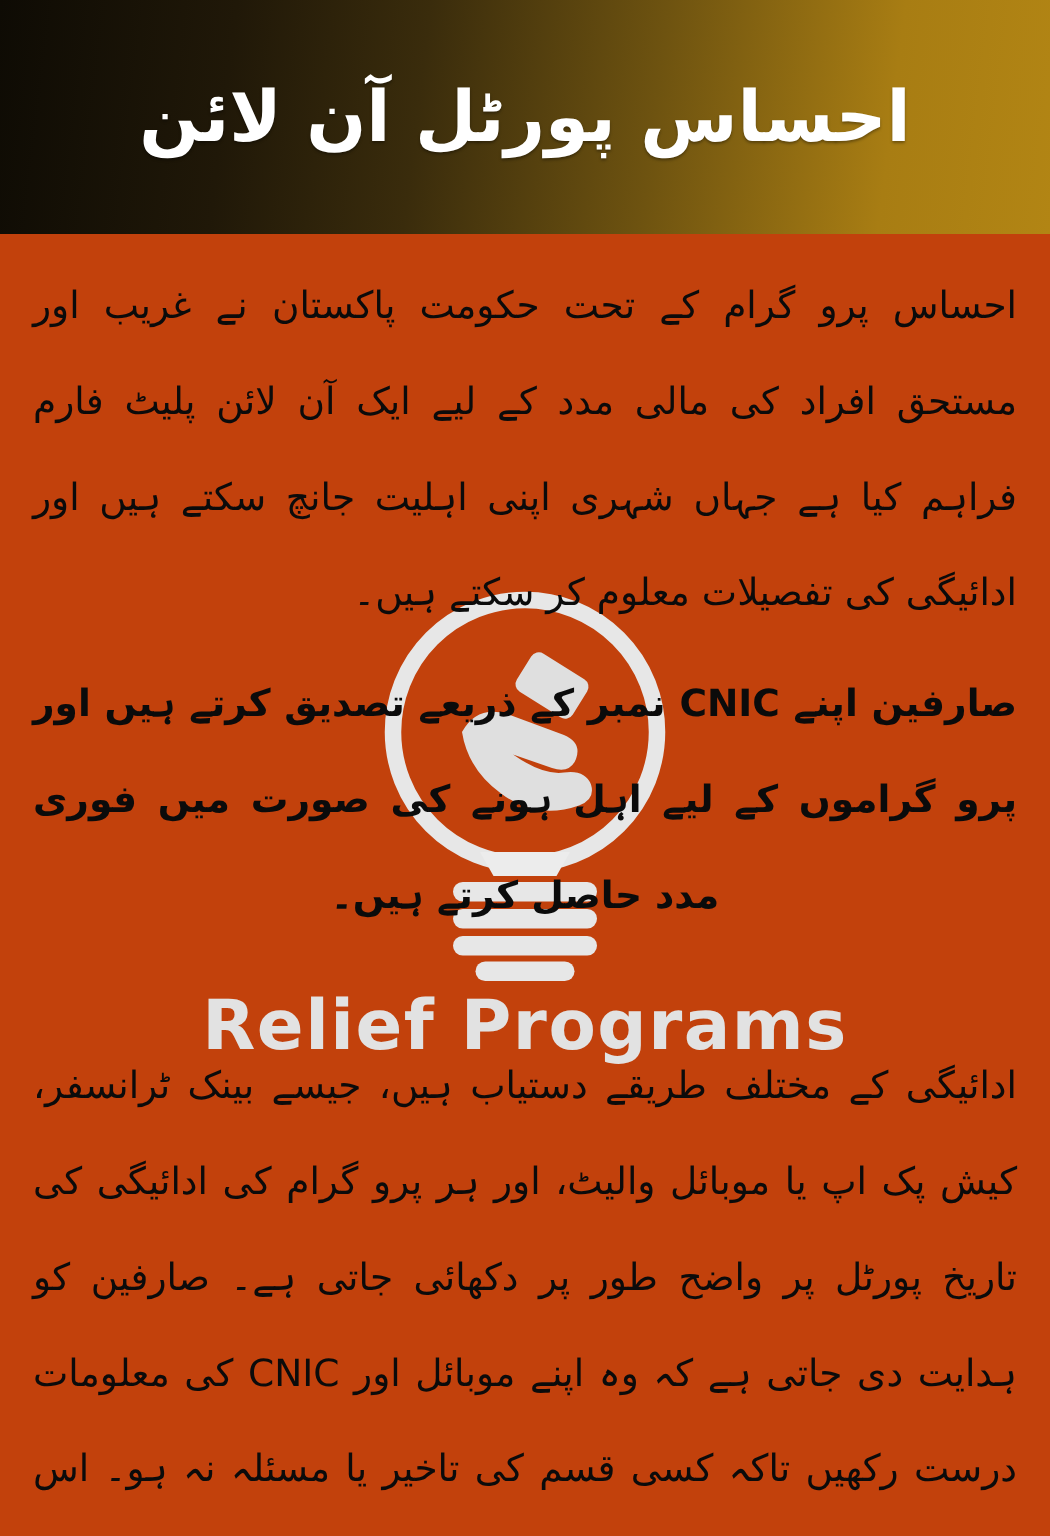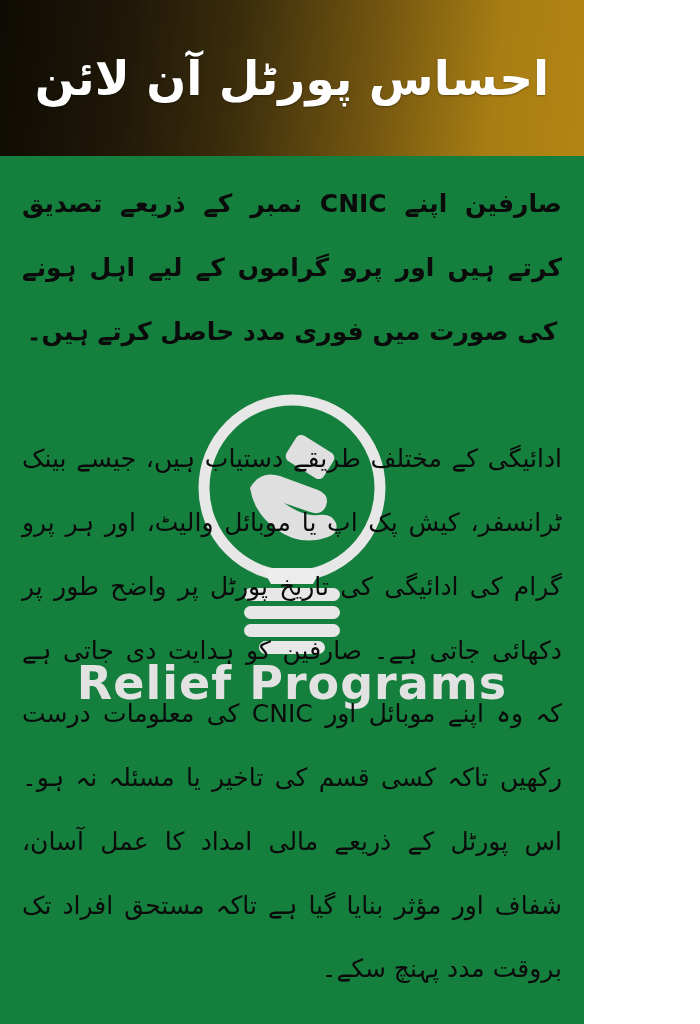--- a/index.html
+++ b/index.html
@@ -1,19 +1,19 @@
 <!DOCTYPE html>
 <html lang="ur"><head>
 <meta charset="utf-8">
 <style>
   html,body{margin:0;padding:0;background:#ffffff;}
   .page{
     position:relative;
-    width:584px;height:1024px;
-    background:#15803d;
+    width:700px;height:1024px;
+    background:#c2410c;
     overflow:hidden;
     font-family:"DejaVu Sans", sans-serif;
   }
   
   .header-band{
     position:relative;
     height:156px;
     background:linear-gradient(97deg,
       #0e0b04 0%, #201808 22%, #3a2c0c 40%,
       #6e5310 62%, #a87d13 84%, #b28514 100%);
@@ -101,19 +101,20 @@
 
         <rect x="52" y="196" width="96" height="13" rx="6.5" fill="#e7e7e7"></rect>
         <rect x="52" y="214" width="96" height="13" rx="6.5" fill="#e7e7e7"></rect>
         <rect x="52" y="232" width="96" height="13" rx="6.5" fill="#e7e7e7"></rect>
 
         <rect x="67" y="249" width="66" height="13" rx="6.5" fill="#e7e7e7"></rect>
       </svg>
       <div class="wm-title">Relief Programs</div>
     </div>
 
+    <p dir="rtl">احساس پرو گرام کے تحت حکومت پاکستان نے غریب اور مستحق افراد کی مالی مدد کے لیے ایک آن لائن پلیٹ فارم فراہم کیا ہے جہاں شہری اپنی اہلیت جانچ سکتے ہیں اور ادائیگی کی تفصیلات معلوم کر سکتے ہیں۔</p>
 
     <p dir="rtl" class="centered-last">صارفین اپنے CNIC نمبر کے ذریعے تصدیق کرتے ہیں اور پرو گراموں کے لیے اہل ہونے کی صورت میں فوری مدد حاصل کرتے ہیں۔</p>
 
     <p dir="rtl">ادائیگی کے مختلف طریقے دستیاب ہیں، جیسے بینک ٹرانسفر، کیش پک اپ یا موبائل والیٹ، اور ہر پرو گرام کی ادائیگی کی تاریخ پورٹل پر واضح طور پر دکھائی جاتی ہے۔ صارفین کو ہدایت دی جاتی ہے کہ وہ اپنے موبائل اور CNIC کی معلومات درست رکھیں تاکہ کسی قسم کی تاخیر یا مسئلہ نہ ہو۔ اس پورٹل کے ذریعے مالی امداد کا عمل آسان، شفاف اور مؤثر بنایا گیا ہے تاکہ مستحق افراد تک بروقت مدد پہنچ سکے۔</p>
   </div>
 
 </div>
 
 </body></html>

